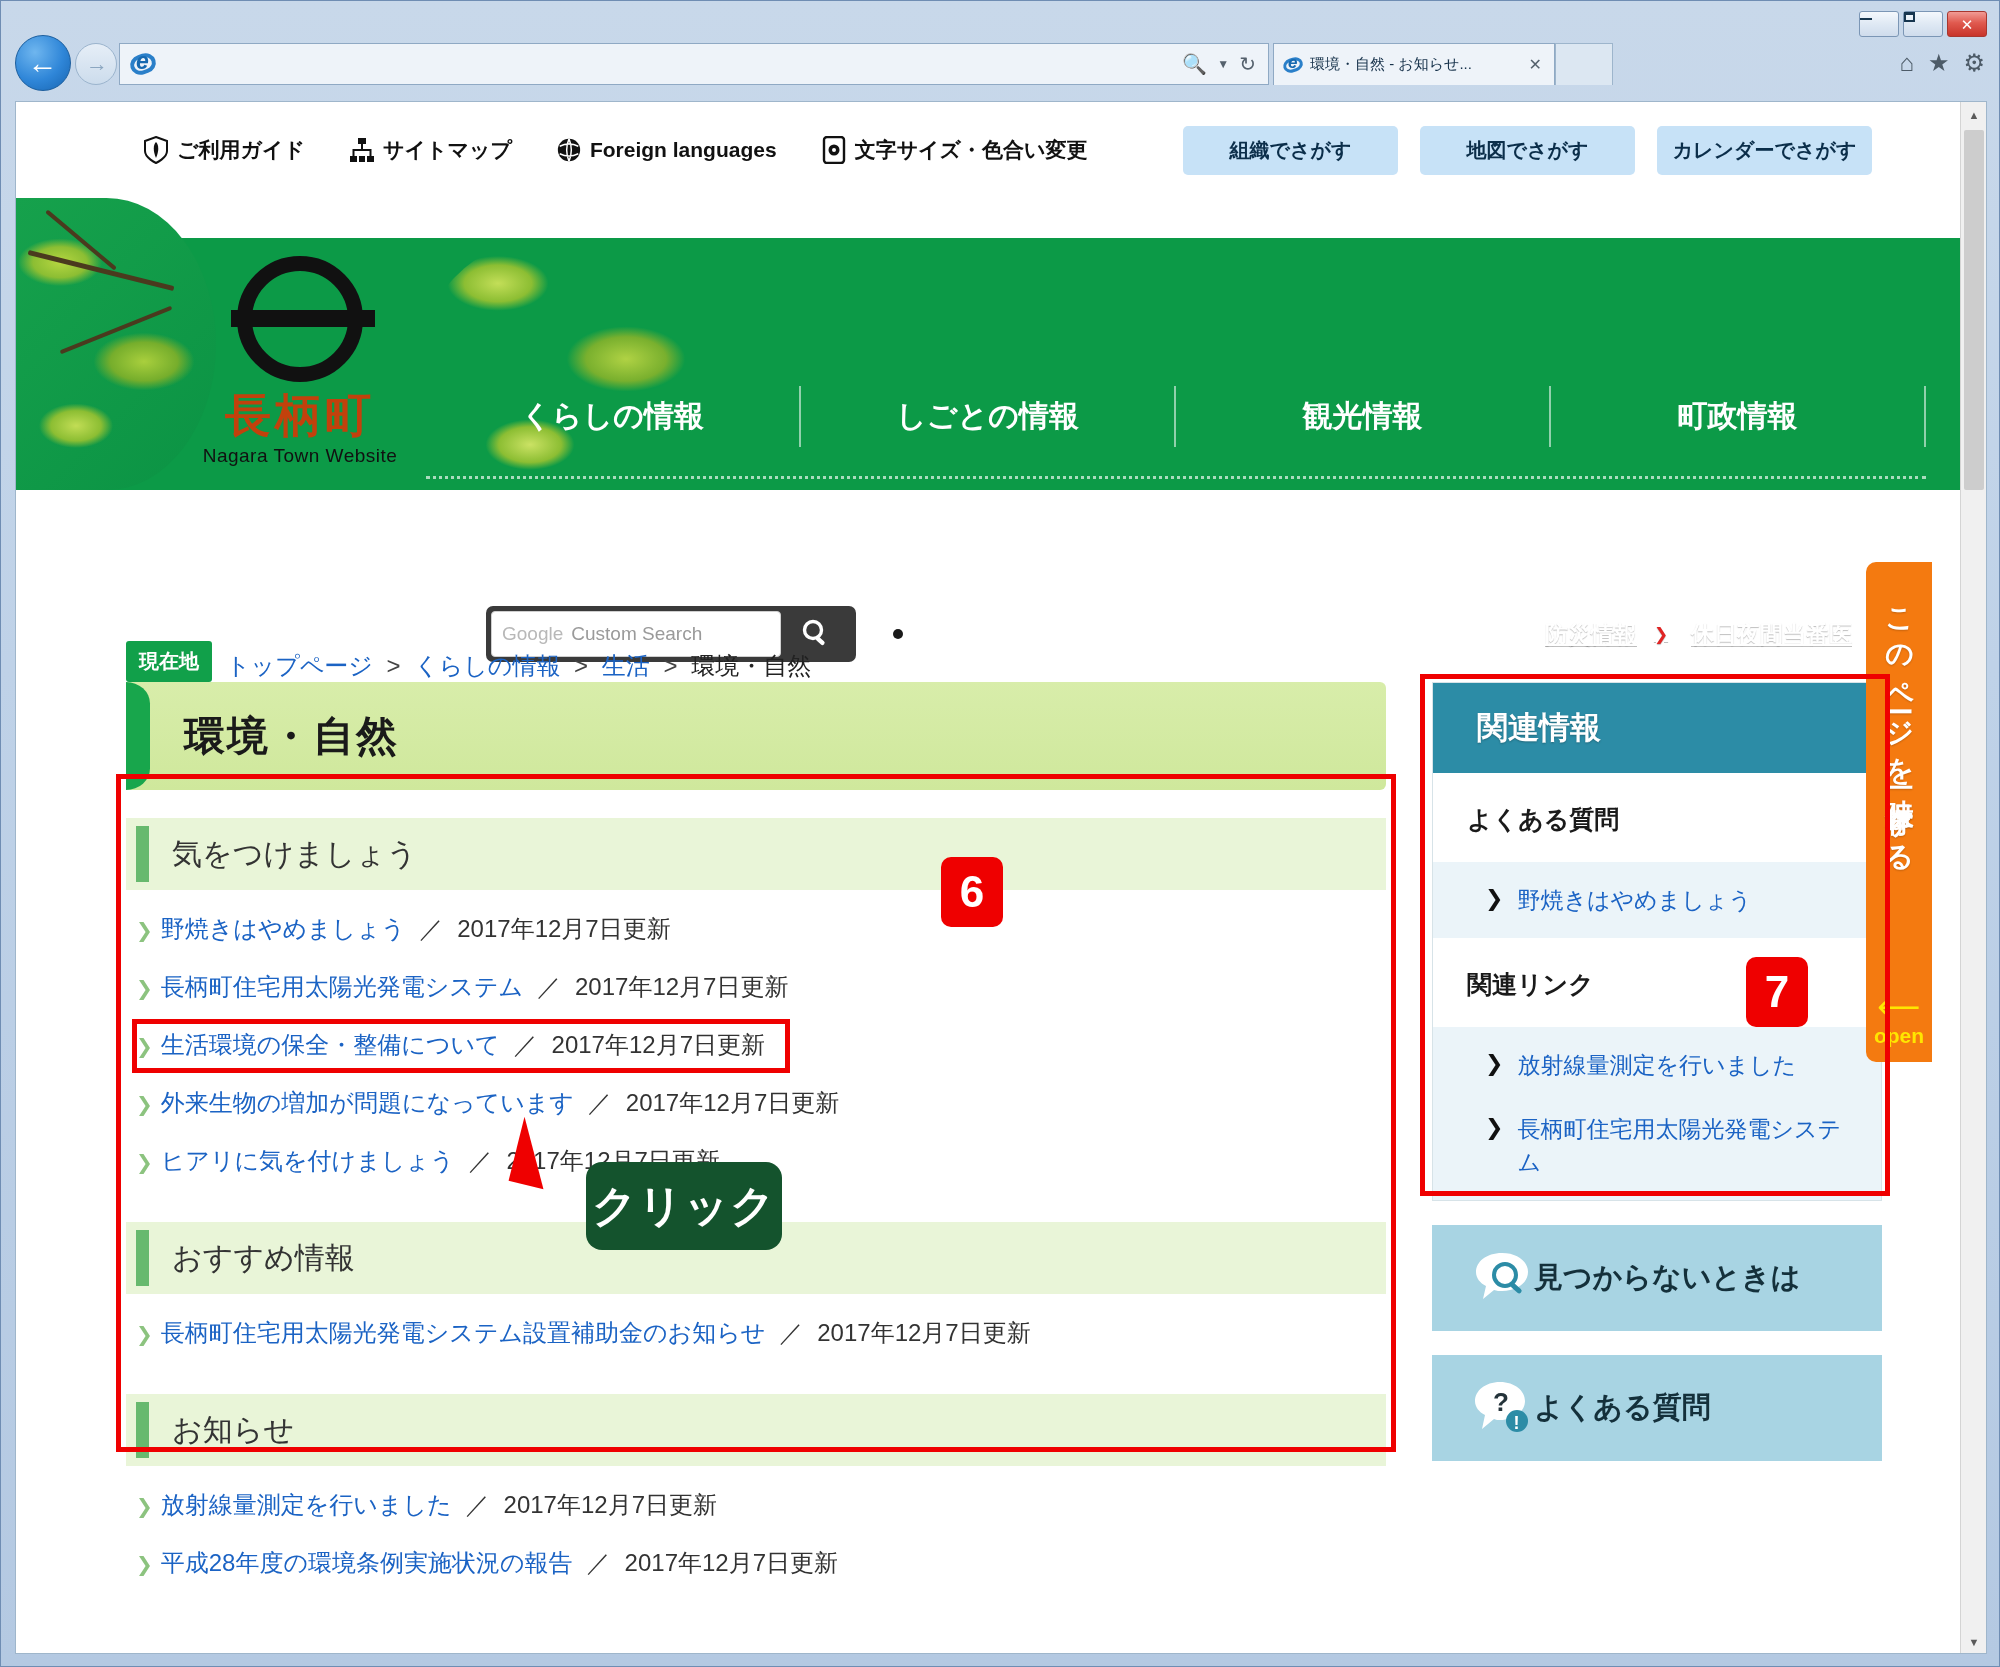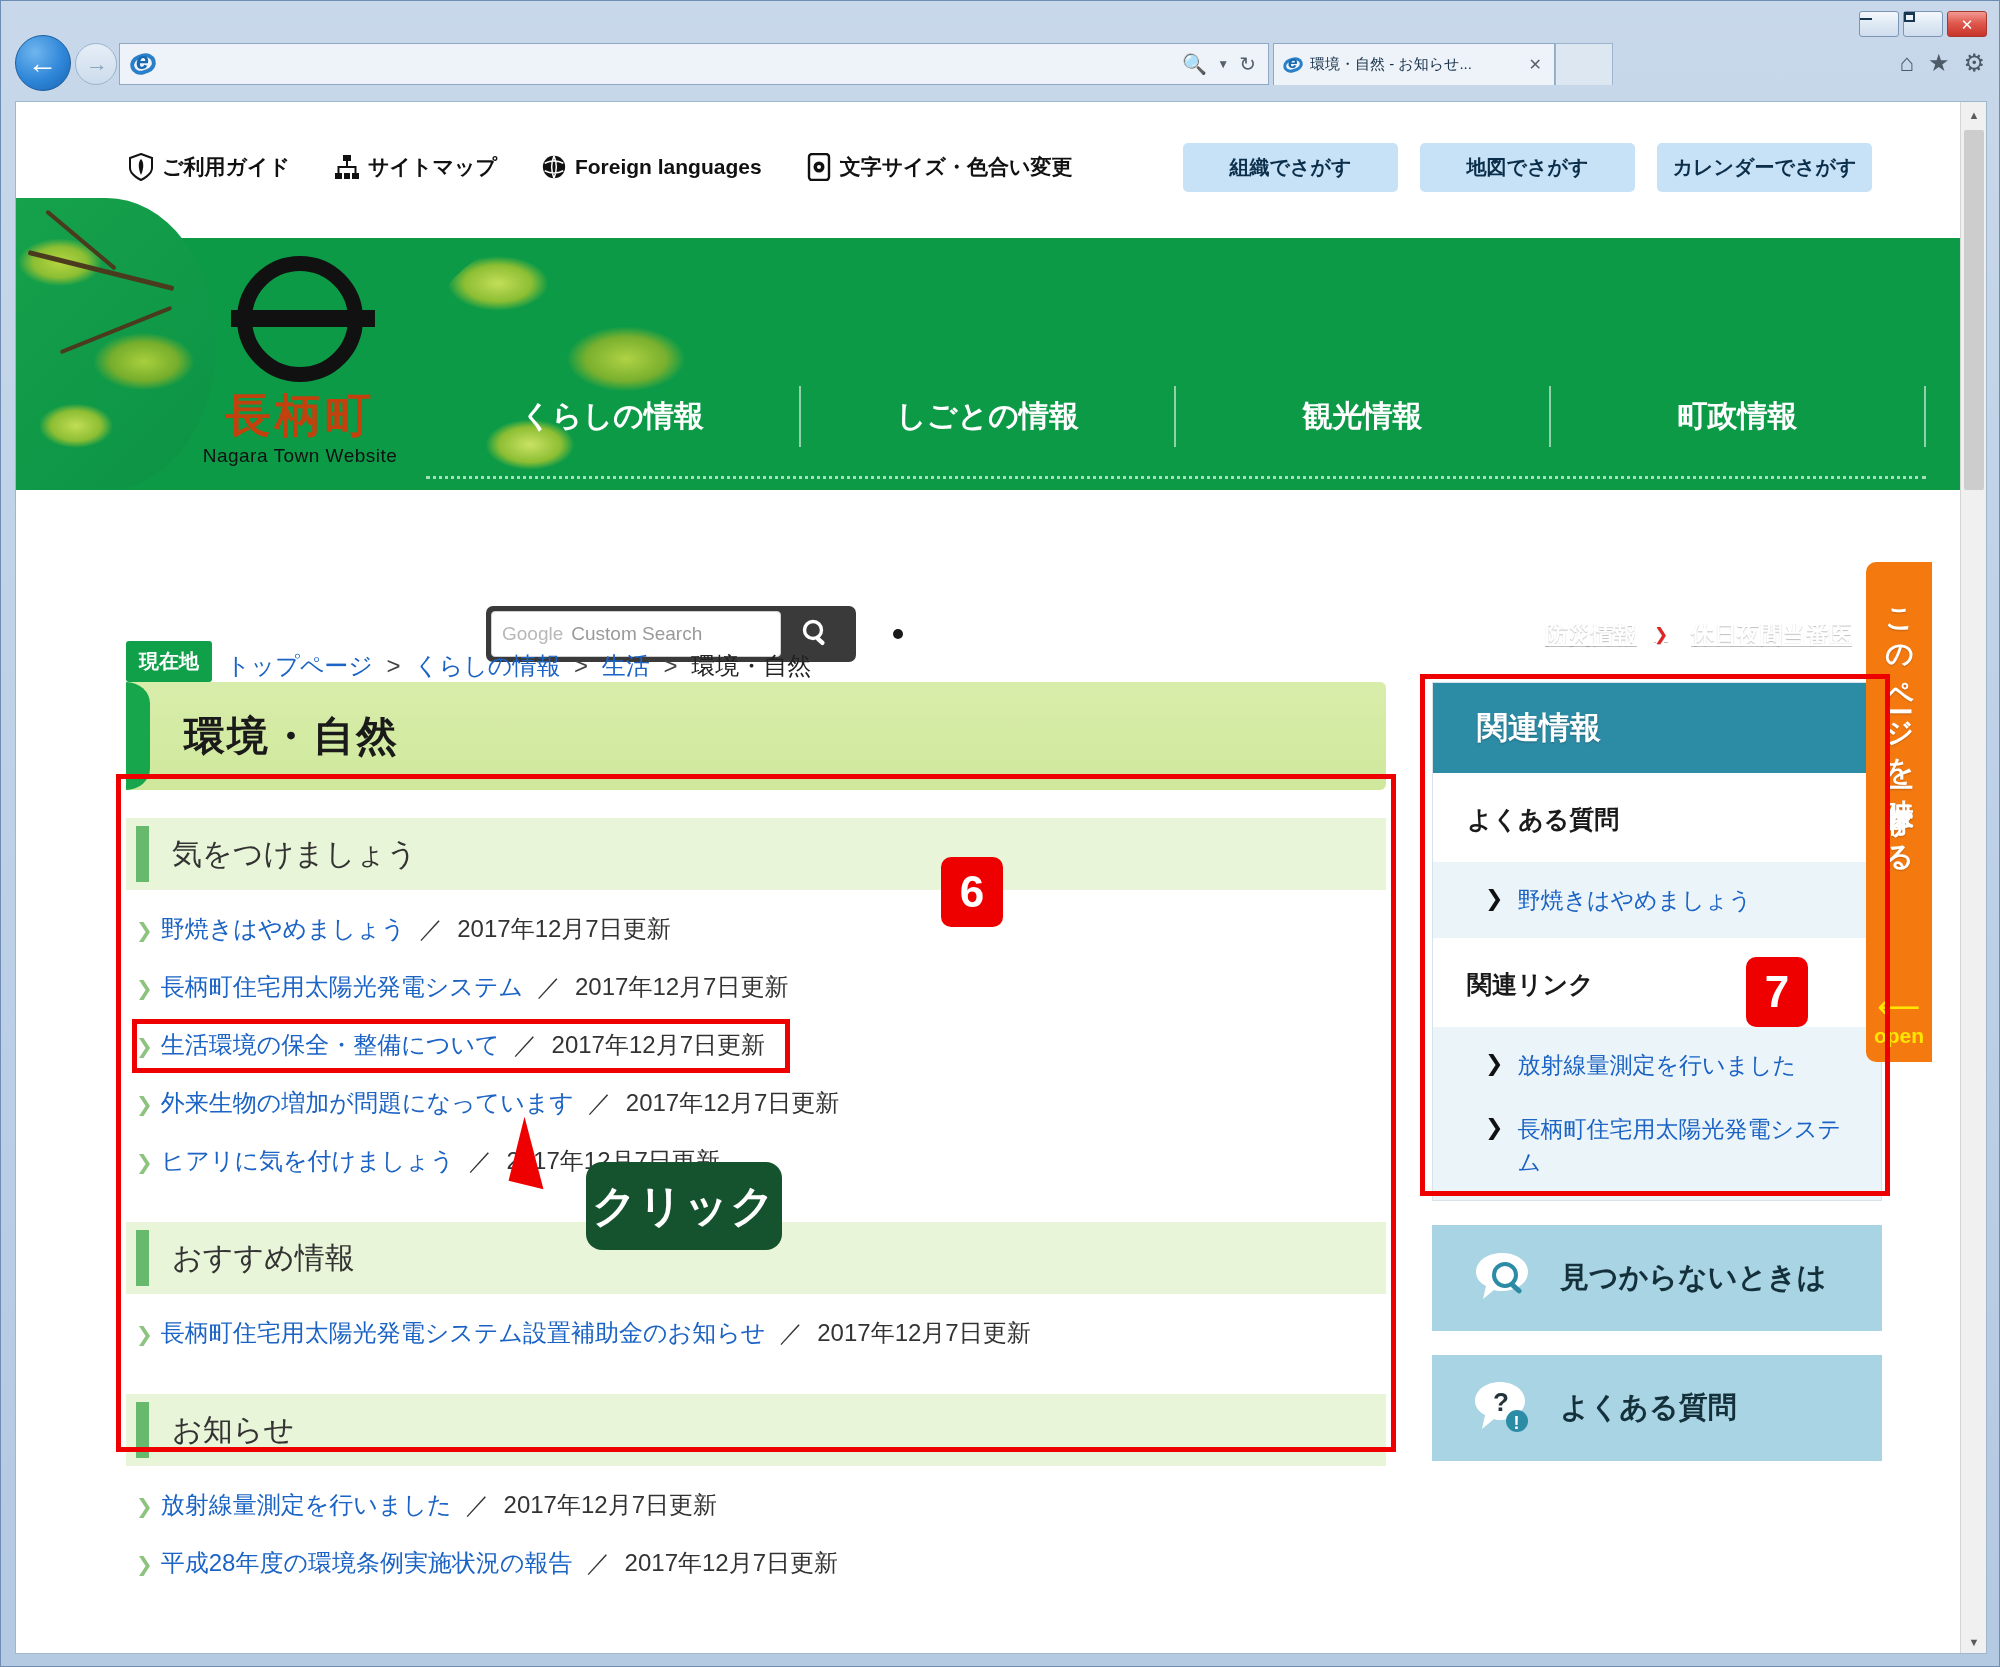--- a/index.html
+++ b/index.html
@@ -80,21 +80,21 @@
 
   
   #vscroll {
     position:absolute; right:0; top:0; width:26px; height:1553px;
     background:#f0f0f0; border-left:1px solid #d4d4d4;
   }
   .sb-arrow { width:26px; height:26px; display:flex; align-items:center; justify-content:center; color:#5a5a5a; font-size:11px; background:#f0f0f0; }
   #sb-thumb { position:absolute; left:3px; top:28px; width:20px; height:360px; background:#cdcdcd; border-radius:2px; }
 
   
-  #utilbar { position:absolute; left:0; top:17px; width:1944px; height:96px; background:#fff; display:flex; align-items:center; }
+  #utilbar { position:absolute; left:0; top:0; width:1944px; height:96px; background:#fff; display:flex; align-items:center;padding-left:15px; }
   .util-link { display:flex; align-items:center; gap:8px; font-size:21px; font-weight:bold; color:#111; white-space:nowrap; }
   .util-ico { width:26px; height:28px; flex:0 0 auto; }
   #utilleft { display:flex; gap:44px; margin-left:112px; }
   #utilright { display:flex; gap:22px; margin-left:auto; margin-right:88px;align-items:flex-end; }
   .util-btn {
     background:#c7e2f7; color:#0b2e4a; font-size:20px; font-weight:bold;
     padding:11px 0; width:215px; text-align:center; border-radius:5px; white-space:nowrap;
   }
 
   
@@ -216,21 +216,21 @@
     height:90px; background:#2c8ca6; color:#fff; font-size:31px; font-weight:bold;
     display:flex; align-items:center; padding-left:44px; text-shadow:0 1px 2px rgba(0,0,0,.25);
   }
   .side-sub { font-size:25px; font-weight:bold; color:#1a1a1a; padding:30px 0 26px 34px; }
   .side-links { background:#ebf4f9; padding:6px 0; }
   .side-link { display:flex; gap:14px; padding:16px 22px 16px 52px; font-size:23px; line-height:1.4; }
   .side-link .chev { color:#111; font-weight:bold; font-size:22px; flex:0 0 auto; }
   .side-link a { color:#1b63c4; }
 
   .side-btn {
-    margin-top:24px; height:106px; background:#a8d4e3; display:flex; align-items:center; gap:26px;
+    margin-top:24px; height:106px; background:#a8d4e3; display:flex; align-items:center; 
     padding-left:40px; font-size:29px; font-weight:bold; color:#14303b;
   }
   .side-btn .ico { width:62px; height:58px; position:relative; flex:0 0 auto; }
 
   
   #savetab {
     position:absolute; right:28px; top:460px; width:66px; height:500px;
     background:#f47a10; border-radius:10px 0 0 10px; color:#fff;
     display:flex; flex-direction:column; align-items:center; padding-top:28px;
   }

